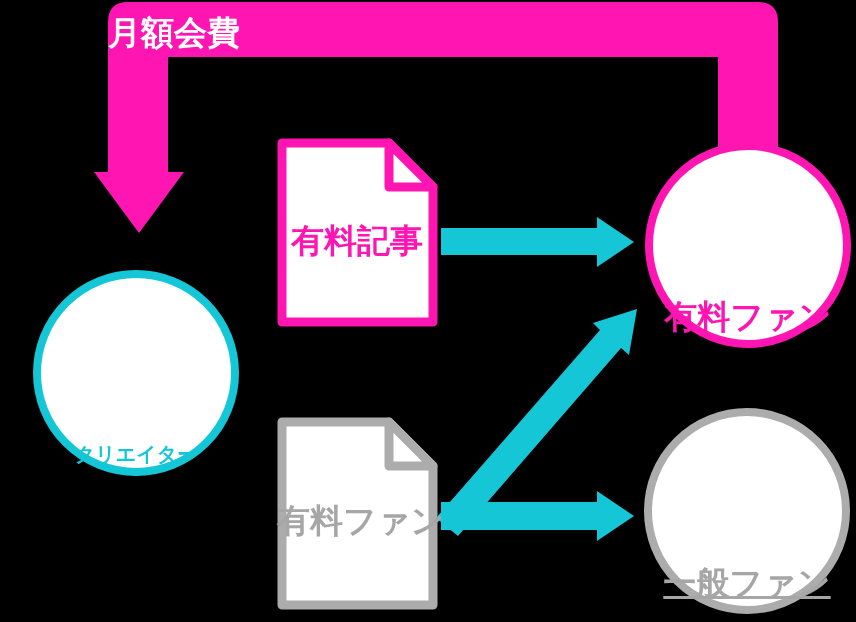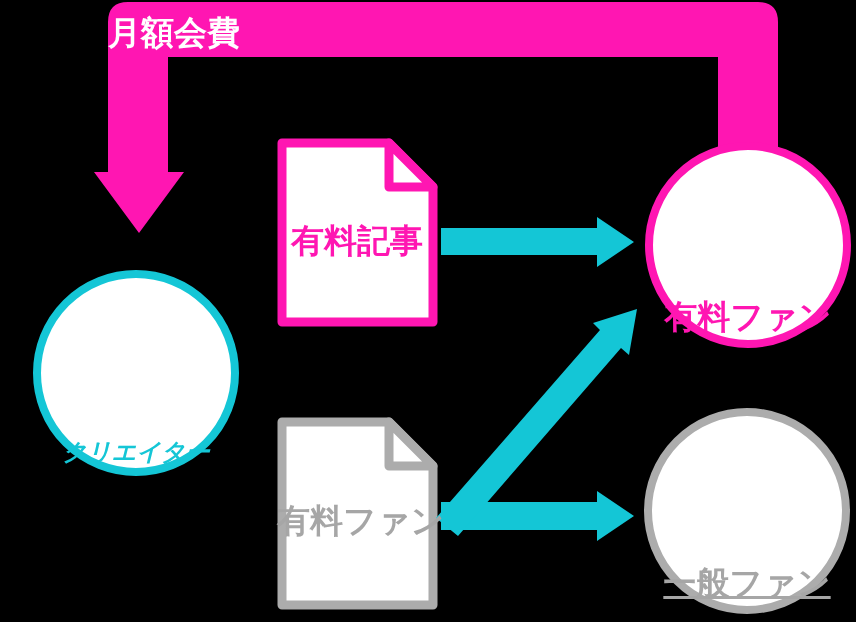--- a/index.html
+++ b/index.html
@@ -41,22 +41,21 @@
     font-size: 33px;
     font-weight: 700;
     white-space: nowrap;
     letter-spacing: 0px;
   }
   .node.creator {
     left: 33px; top: 270px;
     border: 8px solid var(--cyan);
     color: var(--cyan);
     font-weight: 600;
-    font-size: 24px;
-    font-style: italic;
+    font-size: 20px;
   }
   .node.paid-fan {
     left: 645px; top: 142px;
     border: 8px solid var(--pink);
     color: var(--pink);
   }
   .node.general-fan {
     left: 644px; top: 408px;
     border: 8px solid var(--gray_border);
     color: var(--gray_text);

